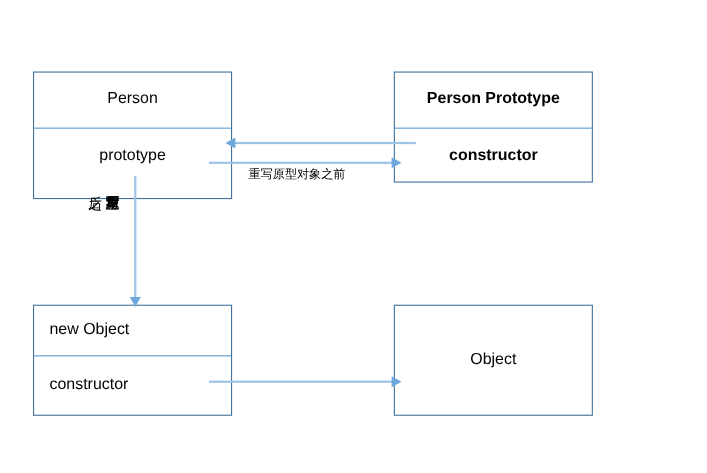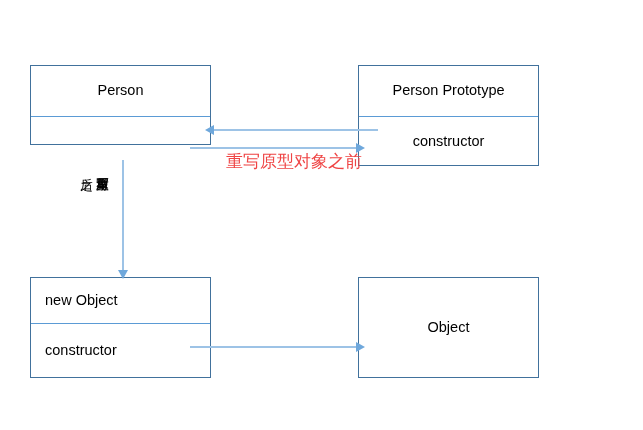--- a/index.html
+++ b/index.html
@@ -69,46 +69,47 @@
     border-bottom: 5px solid transparent;
     border-left: 9px solid #6FA8DC;
   }
   .head-down {
     border-left: 5px solid transparent;
     border-right: 5px solid transparent;
     border-top: 9px solid #6FA8DC;
   }
   .edge-label {
     position: absolute;
-    color: #ef4444;
-    font-size: 17px;
+    color: #000000;
+    font-size: 11px;
     line-height: 1.1;
     white-space: nowrap;
   }
   .vertical-label {
     position: absolute;
     color: #000000;
     font-size: 12.5px;
     line-height: 1.15;
     white-space: nowrap;
     writing-mode: vertical-rl;
     text-orientation: upright;
   }
 </style>
 </head>
 <body>
 
 <div id="canvas">
 
-  <div class="uml-box" style="left:30px; top:65px; width:181px; height:80px;">
+  <div class="uml-box" style="left:30px; top:65px; width:181px; height:116px;">
     <div class="uml-cell cell-center" style="top:0; height:50px;">Person</div>
     <div class="divider" style="top:50px;"></div>
+    <div class="uml-cell cell-center" style="top:51px; height:49px;">prototype</div>
   </div>
 
-  <div class="uml-box" style="left:358px; top:65px; width:181px; height:101px;">
+  <div class="uml-box" style="left:358px; top:65px; width:181px; height:101px;font-weight:bold;">
     <div class="uml-cell cell-center" style="top:0; height:50px;">Person Prototype</div>
     <div class="divider" style="top:50px;"></div>
     <div class="uml-cell cell-center" style="top:51px; height:49px;">constructor</div>
   </div>
 
   <div class="uml-box" style="left:30px; top:277px; width:181px; height:101px;">
     <div class="uml-cell cell-left" style="top:0; height:45px;text-align:right;">new Object</div>
     <div class="divider" style="top:45px;"></div>
     <div class="uml-cell cell-left" style="top:46px; height:54px;">constructor</div>
   </div>

